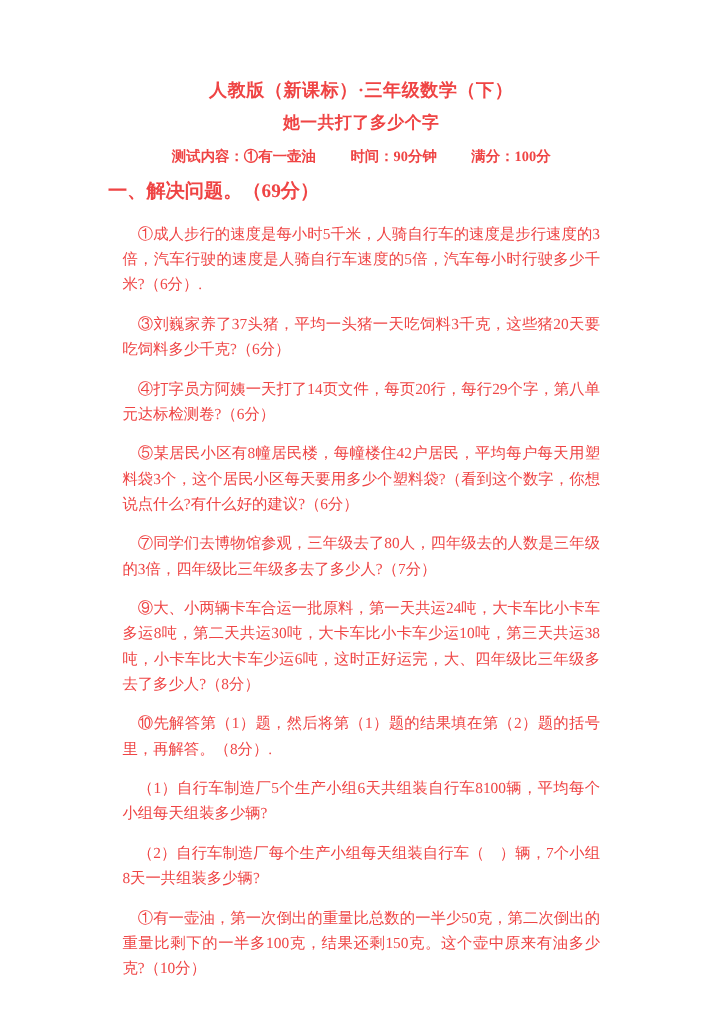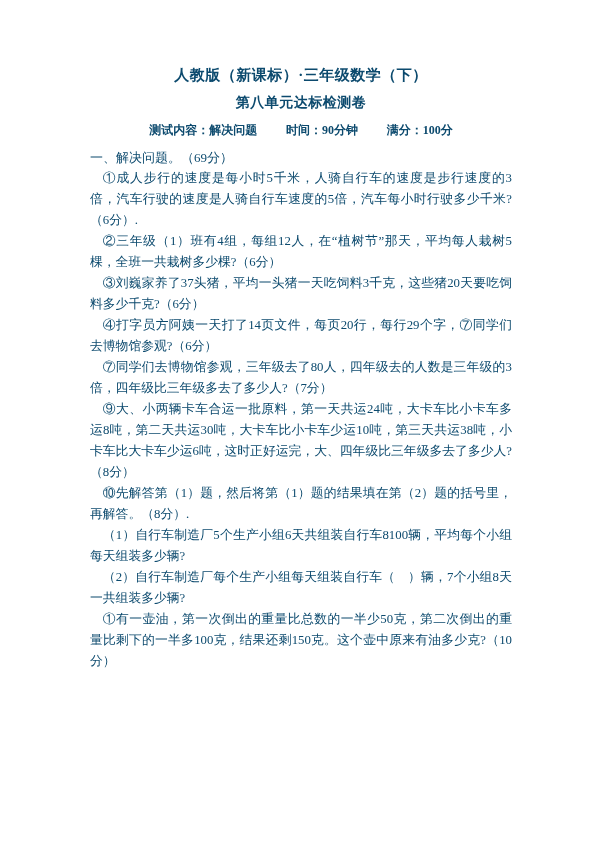--- a/index.html
+++ b/index.html
@@ -8,21 +8,21 @@
     background: #ffffff;
   }
   .page {
     position: relative;
     width: 600px;
     height: 850px;
     margin: 0 auto;
     box-sizing: border-box;
     padding: 66px 88px 30px 90px;
     background: #ffffff;
-    color: #0c4a6e;
+    color: #ef4444;
     font-family: "Liberation Serif", "DejaVu Serif", serif;
     overflow: hidden;
   }
   .doc-title {
     margin: 0 0 9px 0;
     text-align: center;
     font-size: 15px;
     font-weight: bold;
     letter-spacing: 0.5px;
   }
@@ -36,53 +36,54 @@
   .meta-row {
     display: flex;
     justify-content: center;
     gap: 2.4em;
     margin: 0 0 8px 0;
     font-size: 12px;
     font-weight: bold;
   }
   .section-heading {
     margin: 0;
-    font-size: 13px;
+    font-size: 16px;
     line-height: 1.64;
     text-indent: 0;
+    font-weight: bold;
   }
   .q {
-    margin: 0;
+    margin: 12px;
     font-size: 12.8px;
     line-height: 1.64;
     text-align: justify;
     text-indent: 1em;
     word-break: break-all;
   }
 </style>
 </head>
 <body>
 
 <div class="page">
 
   <h1 class="doc-title">人教版（新课标）·三年级数学（下）</h1>
-  <h2 class="doc-subtitle">第八单元达标检测卷</h2>
+  <h2 class="doc-subtitle">她一共打了多少个字</h2>
 
   <div class="meta-row">
-    <span>测试内容：解决问题</span>
+    <span>测试内容：①有一壶油</span>
     <span>时间：90分钟</span>
     <span>满分：100分</span>
   </div>
 
   <p class="section-heading">一、解决问题。（69分）</p>
 
   <p class="q">①成人步行的速度是每小时5千米，人骑自行车的速度是步行速度的3倍，汽车行驶的速度是人骑自行车速度的5倍，汽车每小时行驶多少千米?（6分）.</p>
-  <p class="q">②三年级（1）班有4组，每组12人，在“植树节”那天，平均每人栽树5棵，全班一共栽树多少棵?（6分）</p>
   <p class="q">③刘巍家养了37头猪，平均一头猪一天吃饲料3千克，这些猪20天要吃饲料多少千克?（6分）</p>
-  <p class="q">④打字员方阿姨一天打了14页文件，每页20行，每行29个字，⑦同学们去博物馆参观?（6分）</p>
+  <p class="q">④打字员方阿姨一天打了14页文件，每页20行，每行29个字，第八单元达标检测卷?（6分）</p>
+  <p class="q">⑤某居民小区有8幢居民楼，每幢楼住42户居民，平均每户每天用塑料袋3个，这个居民小区每天要用多少个塑料袋?（看到这个数字，你想说点什么?有什么好的建议?（6分）</p>
   <p class="q">⑦同学们去博物馆参观，三年级去了80人，四年级去的人数是三年级的3倍，四年级比三年级多去了多少人?（7分）</p>
   <p class="q">⑨大、小两辆卡车合运一批原料，第一天共运24吨，大卡车比小卡车多运8吨，第二天共运30吨，大卡车比小卡车少运10吨，第三天共运38吨，小卡车比大卡车少运6吨，这时正好运完，大、四年级比三年级多去了多少人?（8分）</p>
   <p class="q">⑩先解答第（1）题，然后将第（1）题的结果填在第（2）题的括号里，再解答。（8分）.</p>
   <p class="q">（1）自行车制造厂5个生产小组6天共组装自行车8100辆，平均每个小组每天组装多少辆?</p>
   <p class="q">（2）自行车制造厂每个生产小组每天组装自行车（　）辆，7个小组8天一共组装多少辆?</p>
 
 
   <p class="q">①有一壶油，第一次倒出的重量比总数的一半少50克，第二次倒出的重量比剩下的一半多100克，结果还剩150克。这个壶中原来有油多少克?（10分）</p>
 
 </div>

